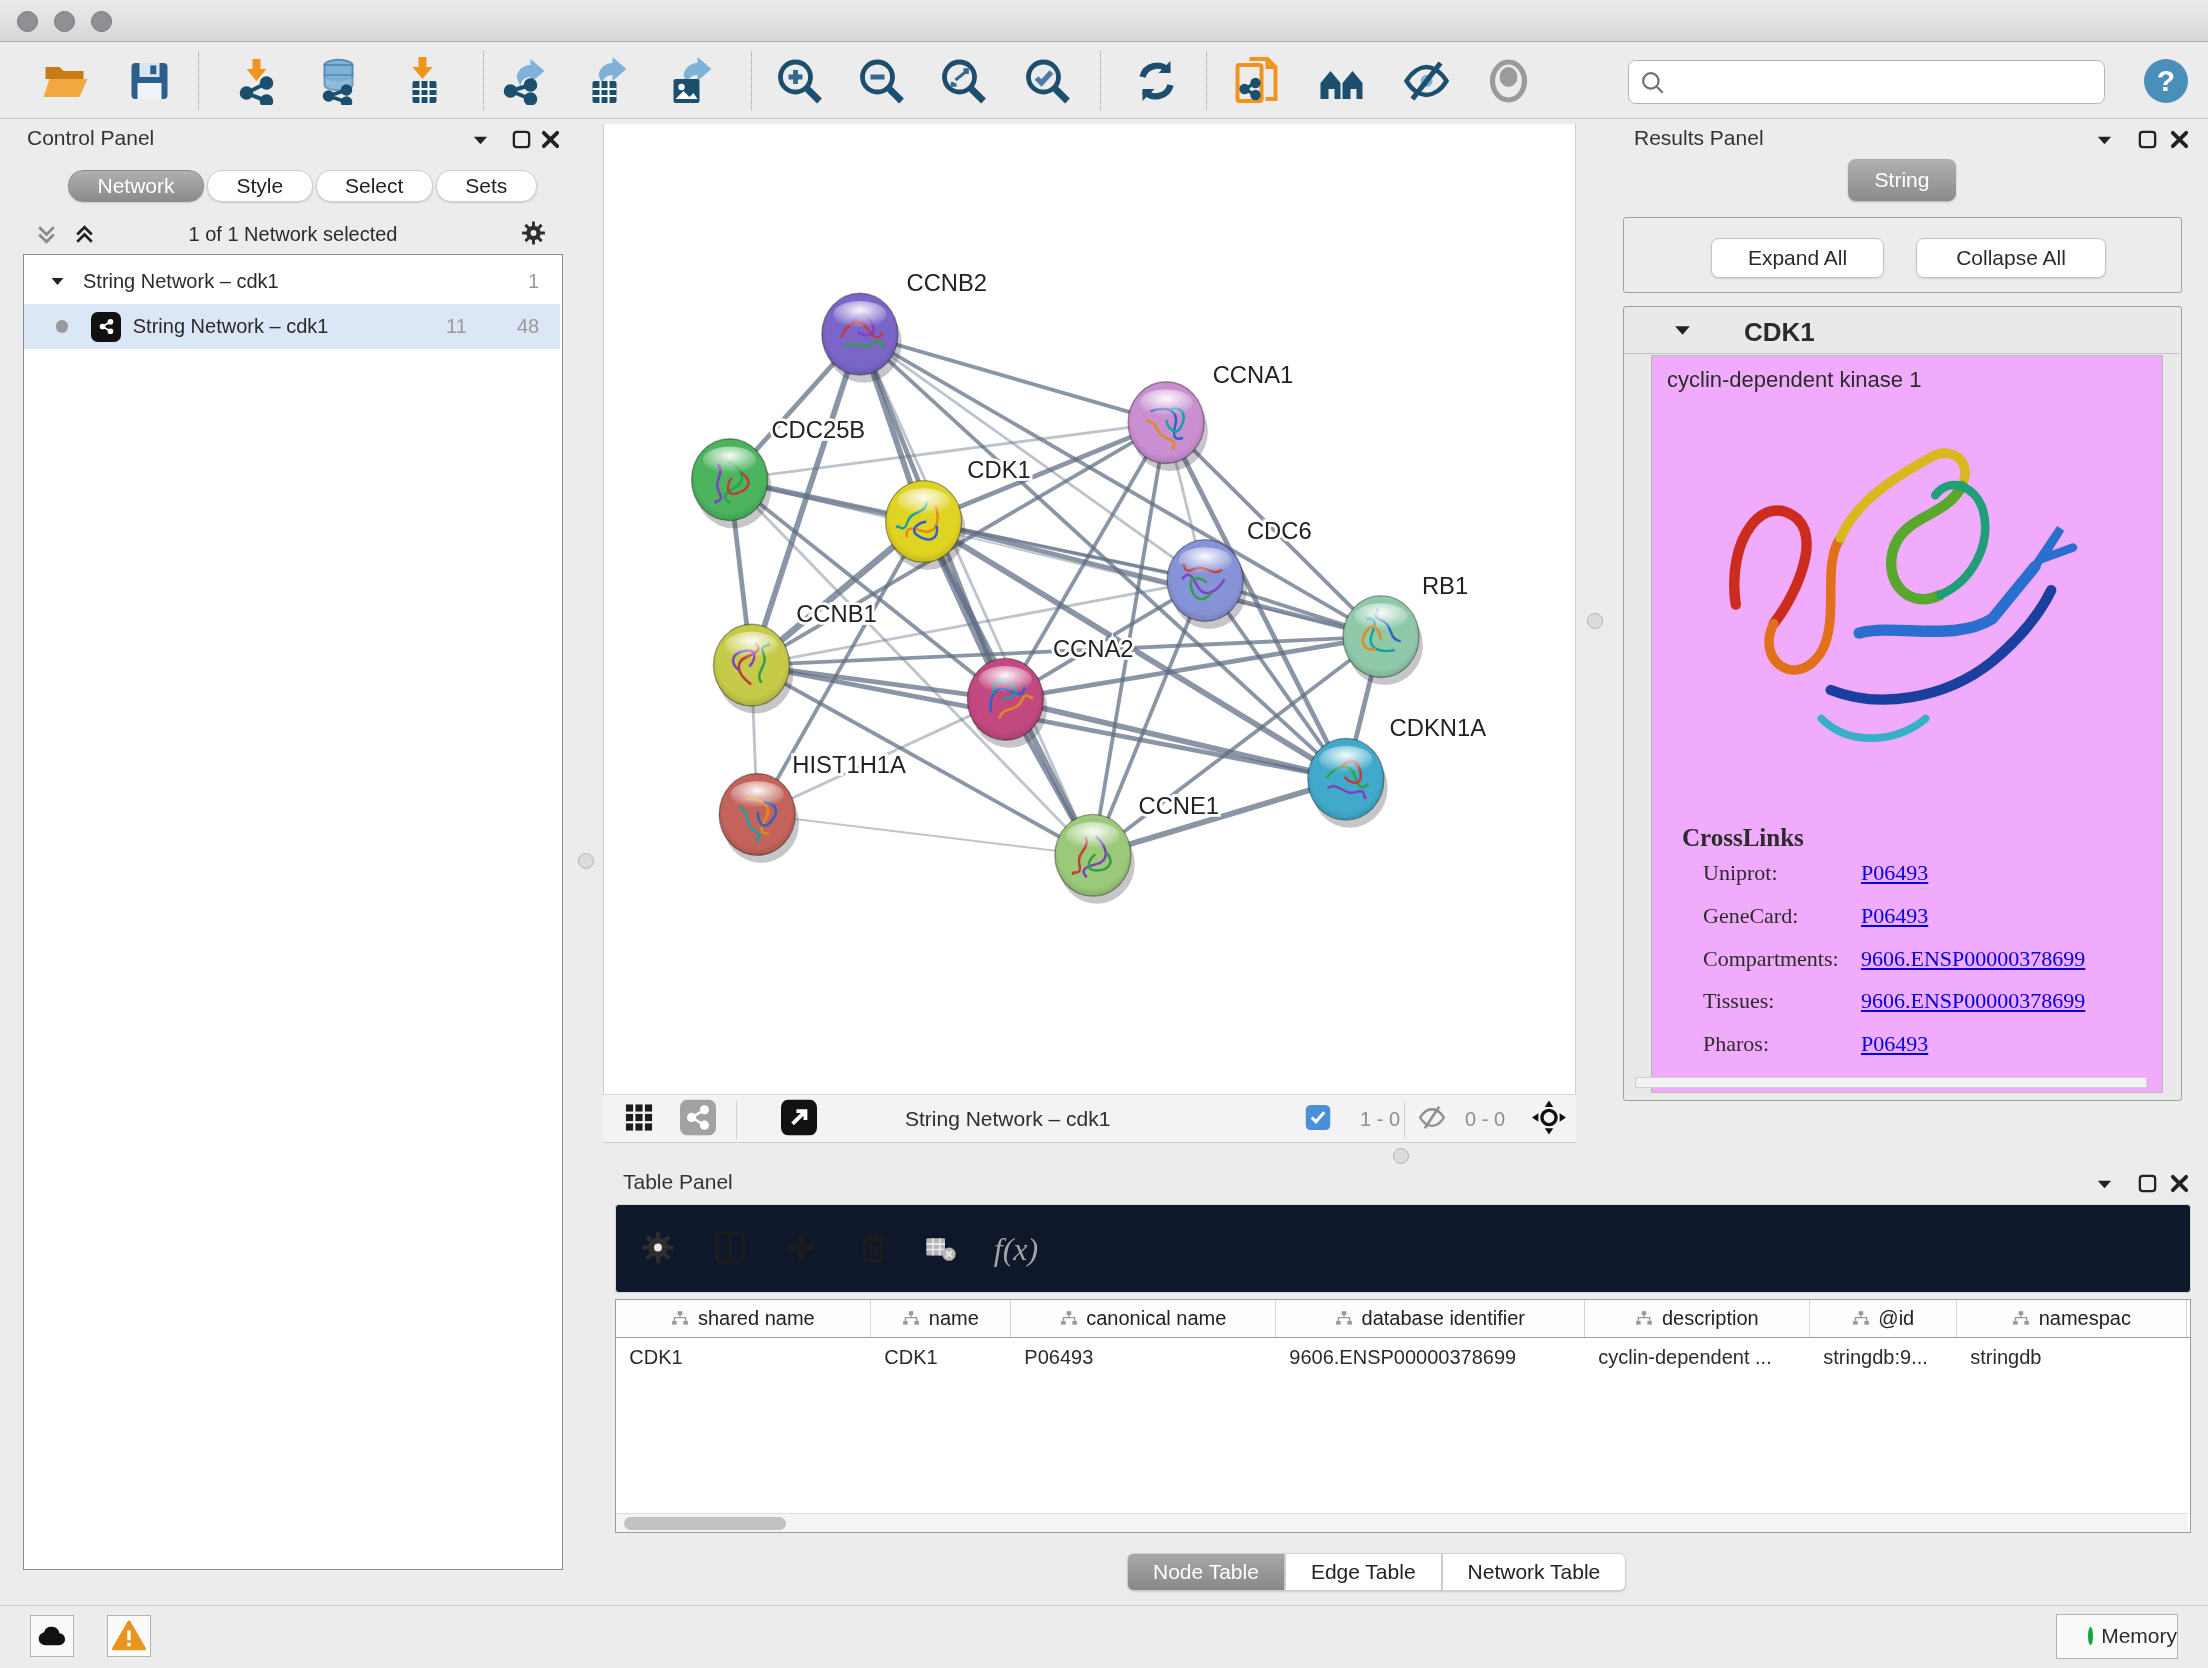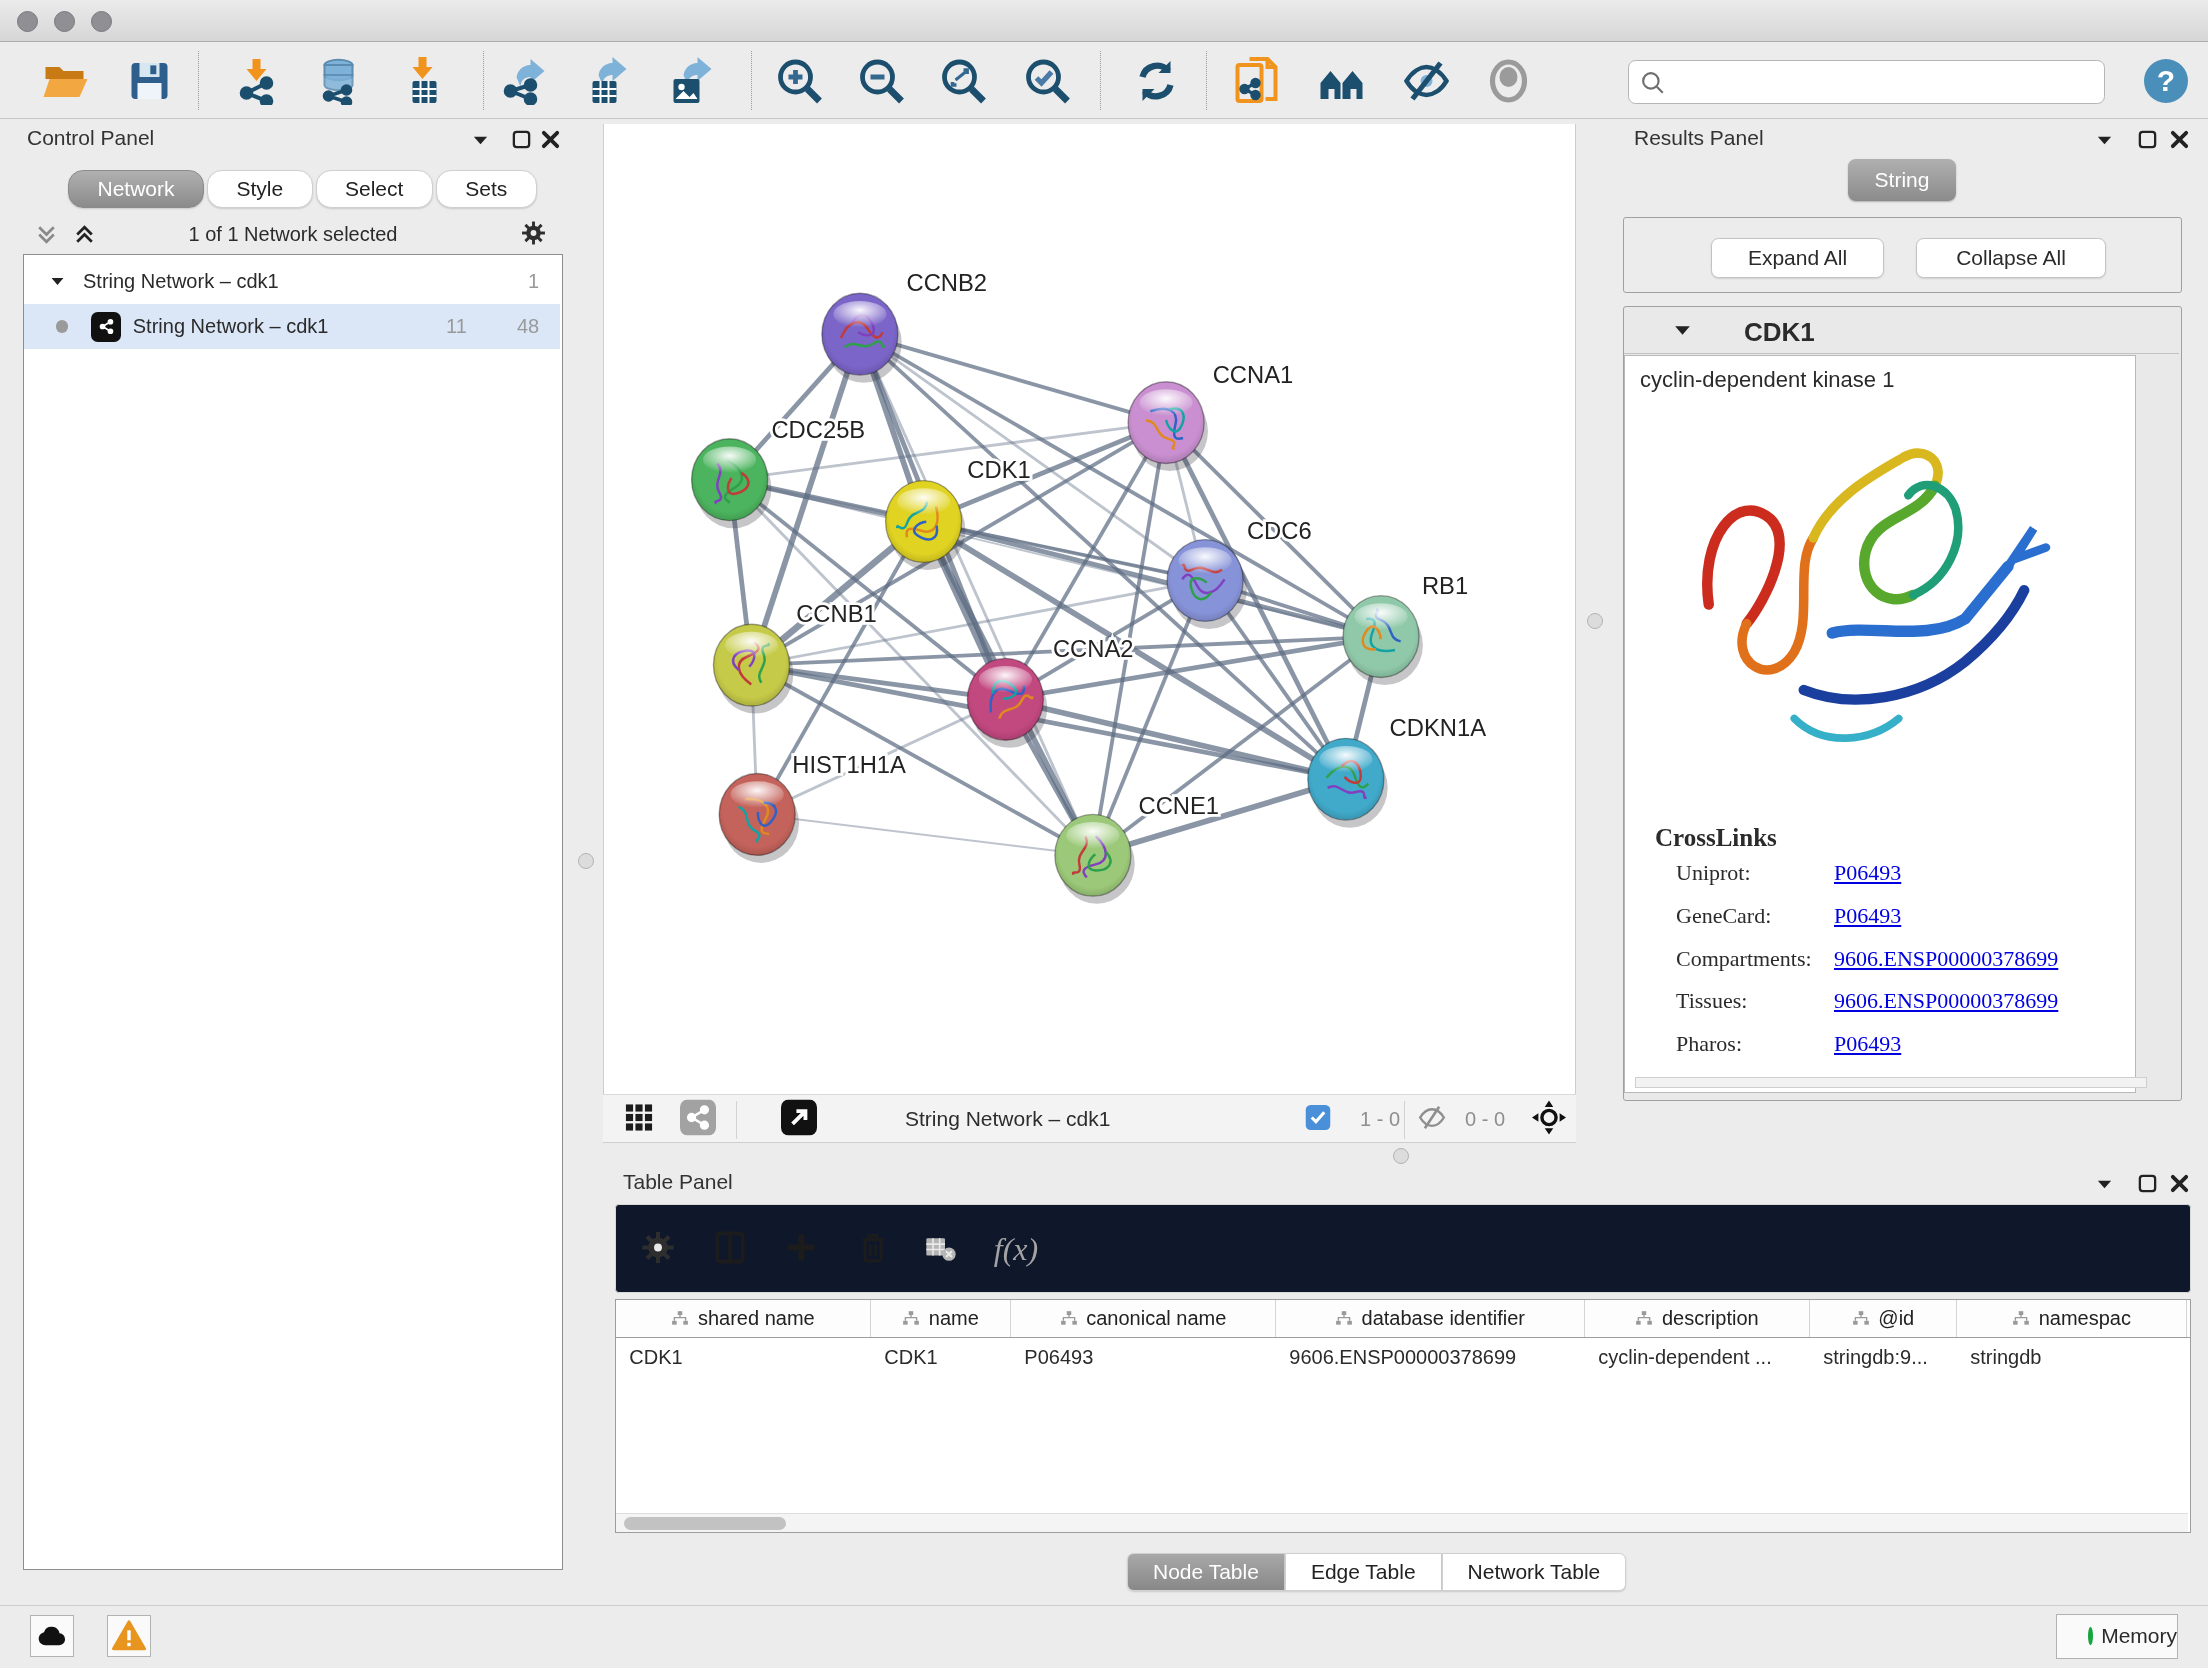--- a/index.html
+++ b/index.html
@@ -30,21 +30,21 @@
   #help-btn { position:absolute; left:2144px; top:16px; width:44px; height:44px;
     border-radius:50%; background:#4a8fb9; color:#fff; font-size:30px; font-weight:bold;
     display:flex; align-items:center; justify-content:center; }
 
   
   .panel-title { font-size:21px; color:#333; }
   .ph-ico { position:absolute; width:25px; height:25px; display:flex; align-items:center; justify-content:center; }
 
   
   #cp-tabs { position:absolute; left:68px; top:170px; display:flex; gap:2.9px; }
-  .tab { height:38px; padding:0 28.5px; font-size:21px; display:flex; align-items:center;
+  .tab { height:32px; padding:0 28.5px; font-size:21px; display:flex; align-items:center;
     border-radius:15px; background:#fff; border:1px solid #cfcfcf;
     box-shadow:0 1px 1.9px rgba(0,0,0,.15); color:#222; }
   .tab.active { background:linear-gradient(#b0b0b0,#8b8b8b); color:#fff; border-color:#8b8b8b; }
   #cp-statusrow { position:absolute; left:23px; top:220px; width:540px; height:32px;text-decoration:underline; }
   #cp-status { position:absolute; width:100%; text-align:center; font-size:20px; top:2.9px;}
   #net-tree { position:absolute; left:23px; top:254px; width:540px; height:1316px;
     background:#fff; border:1.9px solid #8d8d8d; }
   .tree-row { position:absolute; left:0; width:536px; height:45px; display:flex; align-items:center; font-size:20px; }
   .tree-row.sel { background:#dbe6f7; }
   .badge { position:absolute; color:#9a9a9a; font-size:20px; }
@@ -71,22 +71,22 @@
   #rp-expandbox { position:absolute; left:1623px; top:217px; width:559px; height:76px;
     border:1.9px solid #a0a0a0; border-radius:2.9px; background:#ececec; }
   .rp-btn { position:absolute; top:20px; height:40px; background:#fff; border:1px solid #c3c3c3;
     border-radius:7.6px; font-size:21px; display:flex; align-items:center; justify-content:center;
     box-shadow:0 1px 1.9px rgba(0,0,0,.12);margin-left:28px; }
   #rp-mainbox { position:absolute; left:1623px; top:306px; width:559px; height:795px;
     border:1.9px solid #a0a0a0; border-radius:2.9px; background:#e9e9e9; }
   #rp-protein-header { position:absolute; left:0; top:0; width:555px; height:47px;
     border-bottom:1px solid #c2c2c2; }
   #rp-protein-name { position:absolute; left:120px; top:9.5px; font-size:26px; font-weight:bold; }
-  #rp-content { position:absolute; left:0; top:48px; width:512px; height:738px;
-    background:#ffffff; border:1px solid #b8b8b8; }
+  #rp-content { position:absolute; left:27px; top:48px; width:512px; height:738px;
+    background:#f0abfc; border:1px solid #b8b8b8; }
   #rp-desc { position:absolute; left:15px; top:11.4px; font-size:22px; }
   #ribbon { position:absolute; left:55px; top:49px; }
   #xl-head { position:absolute; left:30px; top:468px; font-family:"Liberation Serif",serif;
     font-weight:bold; font-size:25px; }
   .xl-row { position:absolute; left:0; width:495px; font-family:"Liberation Serif",serif; font-size:22px; }
   .xl-label { position:absolute; left:51px; }
   .xl-value { position:absolute; left:209px; color:#0000e0; text-decoration:underline; }
   #rp-bottomstrip { position:absolute; left:10.5px; top:770px; width:512px; height:11.4px; background:#f2f2f2; border:1px solid #cfcfcf;}
 
   

